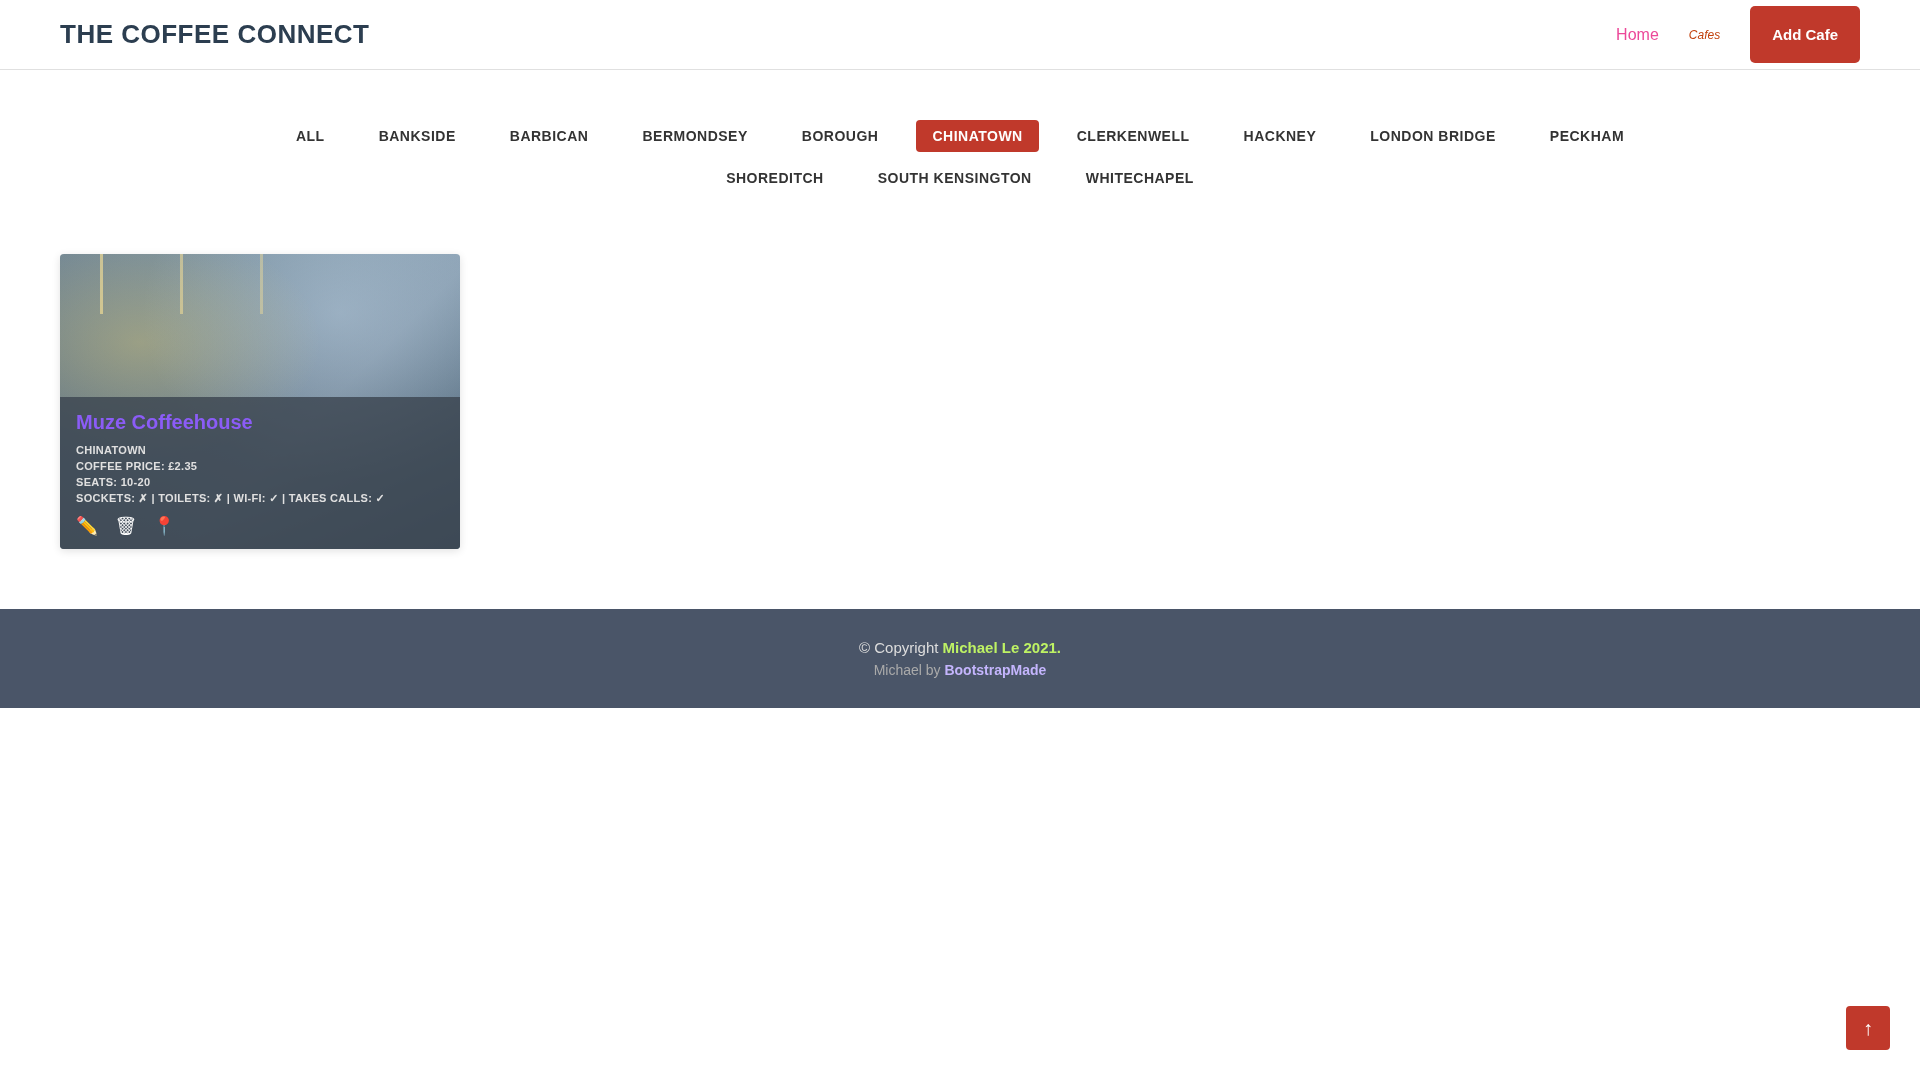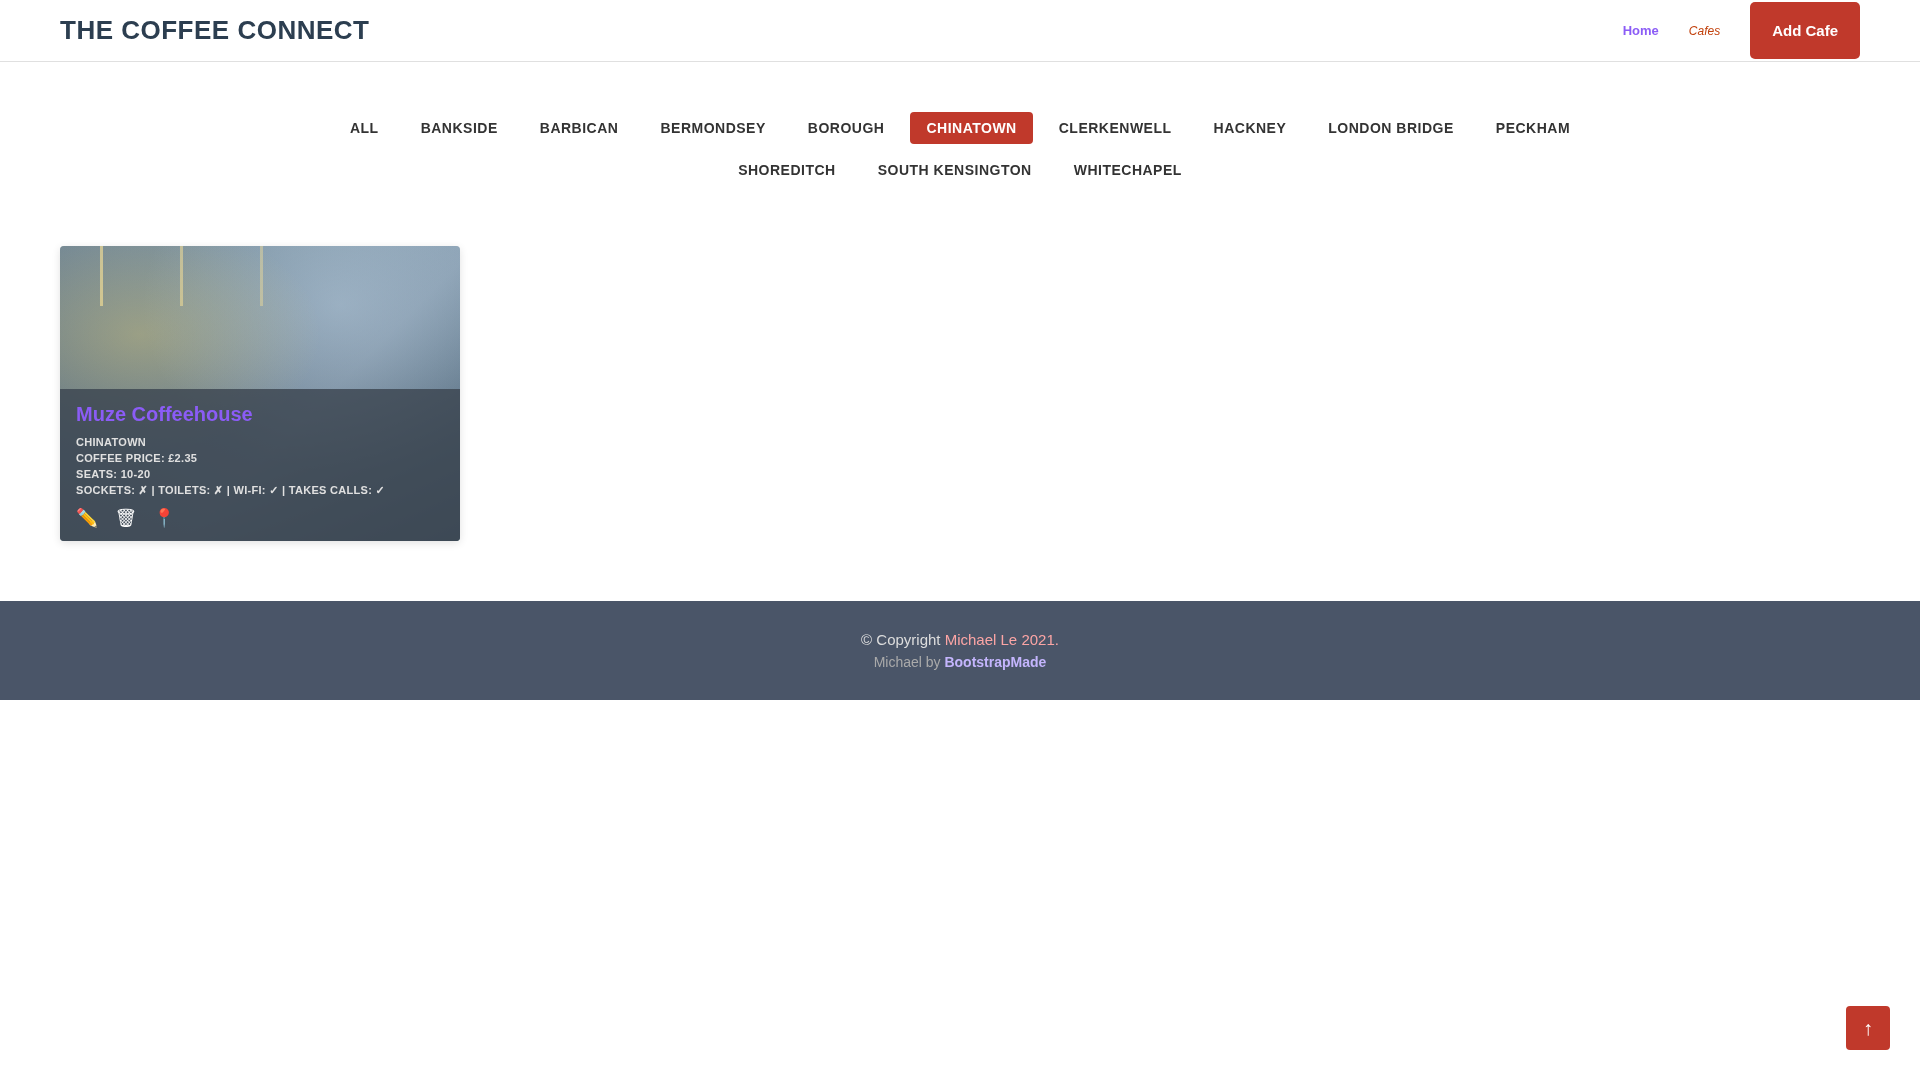--- a/index.html
+++ b/index.html
@@ -4,39 +4,39 @@
   <style>
     * { box-sizing: border-box; margin: 0; padding: 0; }
     body { font-family: 'Segoe UI', Arial, sans-serif; background: #fff; color: #333; min-height: 1080px; }
 
     
     header {
       display: flex;
       align-items: center;
       justify-content: space-between;
       padding: 0 60px;
-      height: 62px;
+      height: 70px;
       background: #fff;
       border-bottom: 1px solid #e0e0e0;
     }
     .site-title {
       font-size: 26px;
       font-weight: 700;
       color: #2c3e50;
       letter-spacing: 0.5px;
     }
     nav {
       display: flex;
       align-items: center;
       gap: 30px;
     }
     .nav-home {
-      color: #8b5cf6;
-      font-weight: 700;
-      font-size: 13px;
+      color: #ec4899;
+      font-weight: 400;
+      font-size: 16px;
       cursor: pointer;
       text-decoration: none;
     }
     .nav-cafes {
       color: #c2410c;
       font-weight: 500;
       font-size: 12px;
       cursor: pointer;
       text-decoration: none;
       font-style: italic;
@@ -54,21 +54,21 @@
 
     
     .filter-section {
       padding: 50px 60px 20px;
       text-align: center;
     }
     .filter-row {
       display: flex;
       flex-wrap: wrap;
       justify-content: center;
-      gap: 10px;
+      gap: 22px;
       margin-bottom: 10px;
     }
     .filter-btn {
       background: #fff;
       border: none;
       color: #333;
       font-size: 14px;
       font-weight: 600;
       letter-spacing: 0.5px;
       padding: 8px 16px;
@@ -157,22 +157,22 @@
       text-align: center;
       padding: 30px 20px;
       margin-top: auto;
     }
     .footer-copyright {
       font-size: 15px;
       color: #ddd;
       margin-bottom: 6px;
     }
     .footer-copyright strong {
-      color: #fca5a5;
-      font-weight: 400;
+      color: #bef264;
+      font-weight: 700;
     }
     .footer-designed {
       font-size: 14px;
       color: #aaa;
     }
     .footer-designed strong {
       color: #c4b5fd;
     }
 
     

